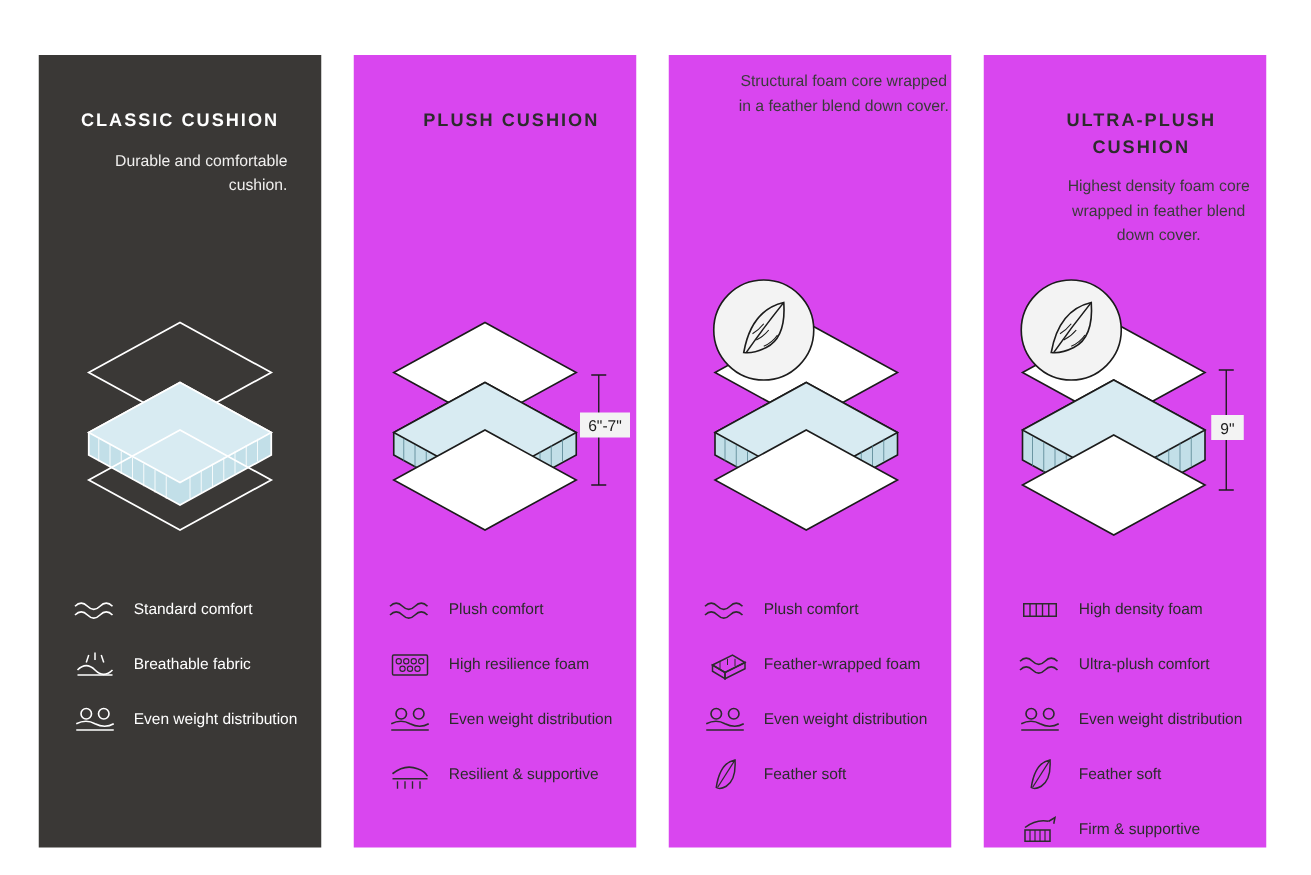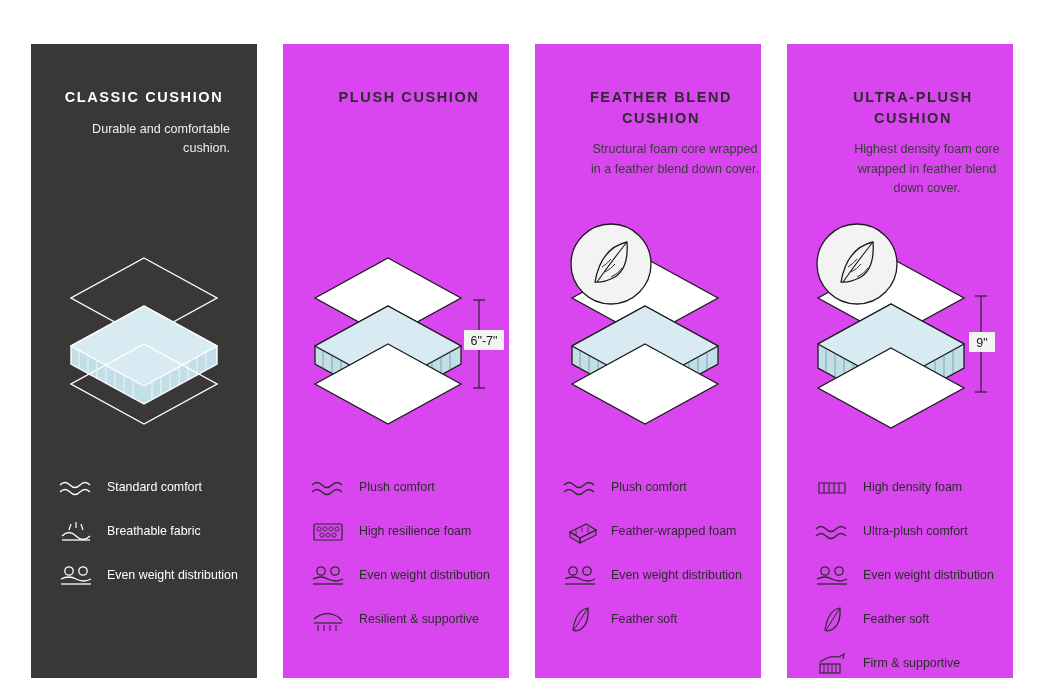--- a/index.html
+++ b/index.html
@@ -263,21 +263,20 @@
                 <line x1="28" y1="26" x2="28" y2="20"></line>
               </g>
             </svg>
         </span>
         <span class="flabel">Resilient &amp; supportive</span>
       </div>
     </div>
   </div>
 
   <div class="card light">
-    <div class="card-title">FEATHER BLEND CUSHION</div>
     <div class="card-sub">Structural foam core wrapped in a feather blend down cover.</div>
 
     <div class="art">
       <svg width="226" height="222" viewBox="0 0 226 222">
         <polygon points="110,46 183,86 110,126 37,86" fill="#ffffff" stroke="#1c1c1c" stroke-width="1.3"></polygon>
         <polygon points="110,94 183,134 183,152 110,192 37,152 37,134" fill="#c2dfe8" stroke="#1c1c1c" stroke-width="1.3"></polygon>
         <polygon points="110,94 183,134 110,174 37,134" fill="#d8ebf2" stroke="#1c1c1c" stroke-width="1.3"></polygon>
         <g stroke="#4d7d8c" stroke-width="0.75" opacity="0.8">
           <line x1="45" y1="139" x2="45" y2="157"></line>
           <line x1="54" y1="144" x2="54" y2="162"></line>

